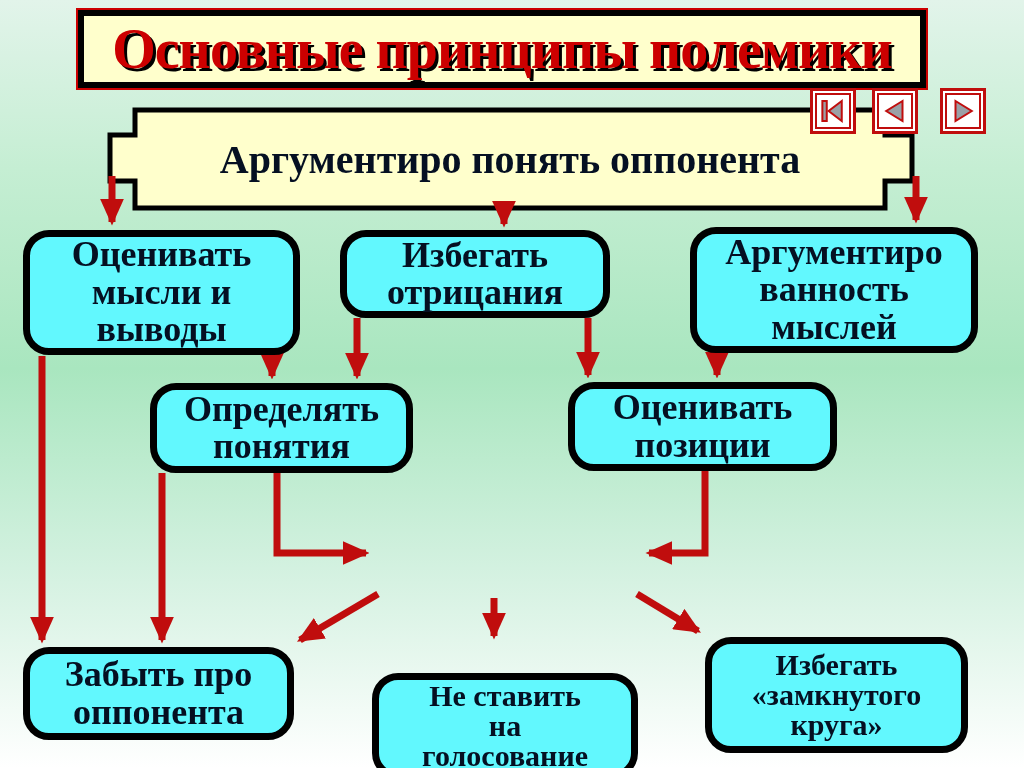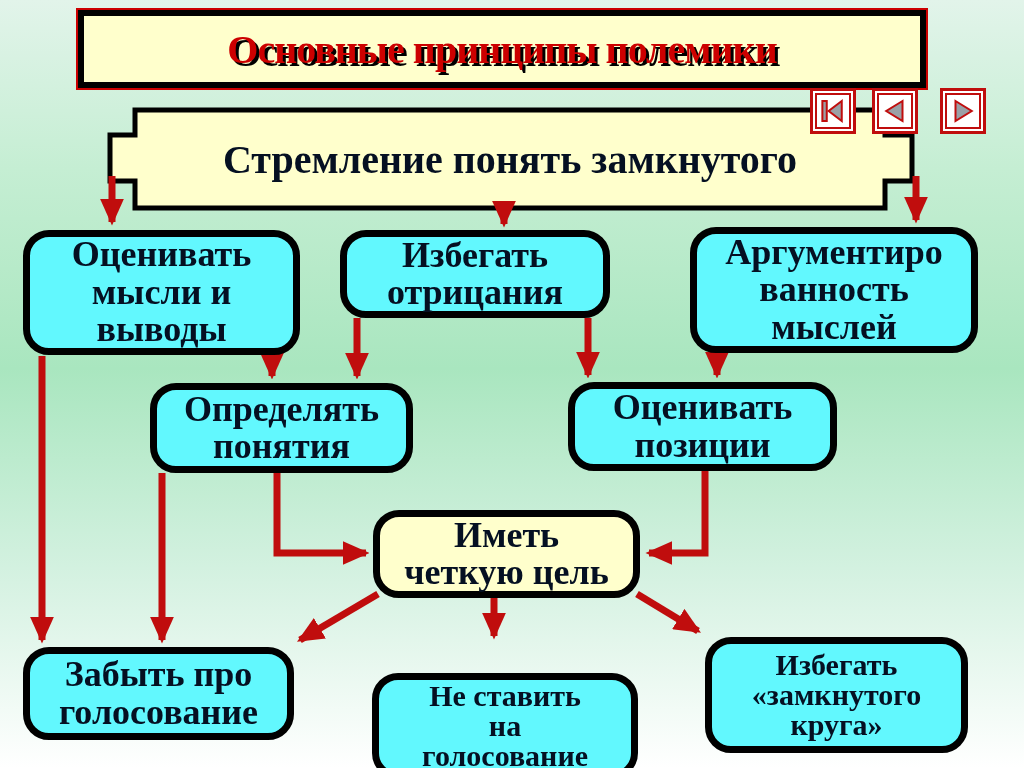--- a/index.html
+++ b/index.html
@@ -12,21 +12,21 @@
   }
   .overlay{position:absolute;left:0;top:0;width:1024px;height:768px;}
   .title-box{
     position:absolute;left:78px;top:10px;width:836px;height:66px;
     background:#ffffcc;
     border:6px solid #000;
     outline:2px solid #cc0000;
     display:flex;align-items:center;justify-content:center;
   }
   .title-text{
-    font-size:40px;font-weight:bold;letter-spacing:-1px;
+    font-size:56px;font-weight:bold;letter-spacing:-1px;
     color:#cc0000;text-shadow:3px 3px 0 #000;
     white-space:nowrap;
   }
   .banner-text{
     position:absolute;left:135px;top:112px;width:750px;height:94px;
     display:flex;align-items:center;justify-content:center;
     font-size:40px;font-weight:bold;color:#051022;
   }
   .node{
     position:absolute;
@@ -90,44 +90,42 @@
       <line x1="378" y1="594" x2="300" y2="640"></line>
       <line x1="494" y1="598" x2="494" y2="636"></line>
       <line x1="637" y1="594" x2="698" y2="631"></line>
     </g>
   </svg>
 
   <div class="title-box">
     <div class="title-text">Основные принципы полемики</div>
   </div>
 
-  <div class="banner-text">Стремление понять замкнутого</div>
+  <div class="banner-text">Аргументиро понять оппонента</div>
 
   <div class="node cyan" style="left:23px;top:230px;width:277px;height:125px;">Оценивать
 мысли и
 выводы</div>
 
   <div class="node cyan" style="left:340px;top:230px;width:270px;height:88px;">Избегать
 отрицания</div>
 
   <div class="node cyan" style="left:150px;top:383px;width:263px;height:90px;">Определять
 понятия</div>
 
   <div class="node cyan" style="left:690px;top:227px;width:288px;height:126px;">Аргументиро
 ванность
 мыслей</div>
 
   <div class="node cyan" style="left:568px;top:382px;width:269px;height:89px;">Оценивать
 позиции</div>
 
-  <div class="node cream" style="left:373px;top:510px;width:267px;height:88px;">Иметь
-четкую цель</div>
 
   <div class="node cyan" style="left:23px;top:647px;width:271px;height:93px;">Забыть про
-голосование</div>
+оппонента</div>
 
   <div class="node cyan fs30" style="left:372px;top:640px;width:266px;height:106px;margin-top:33px;">Не ставить
 на
 голосование</div>
 
   <div class="node cyan fs30" style="left:705px;top:637px;width:263px;height:116px;">Избегать
 «замкнутого
 круга»</div>
 
   <div class="nav-button" style="left:810px;">

